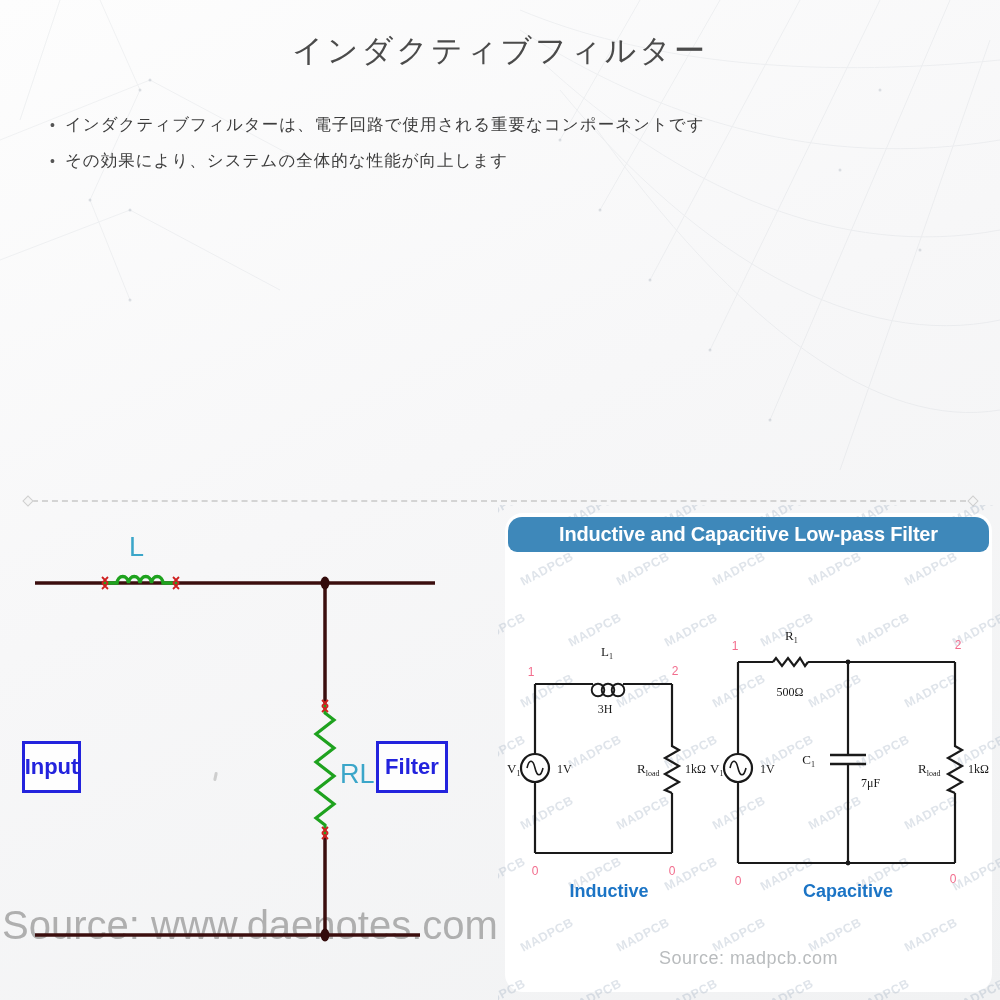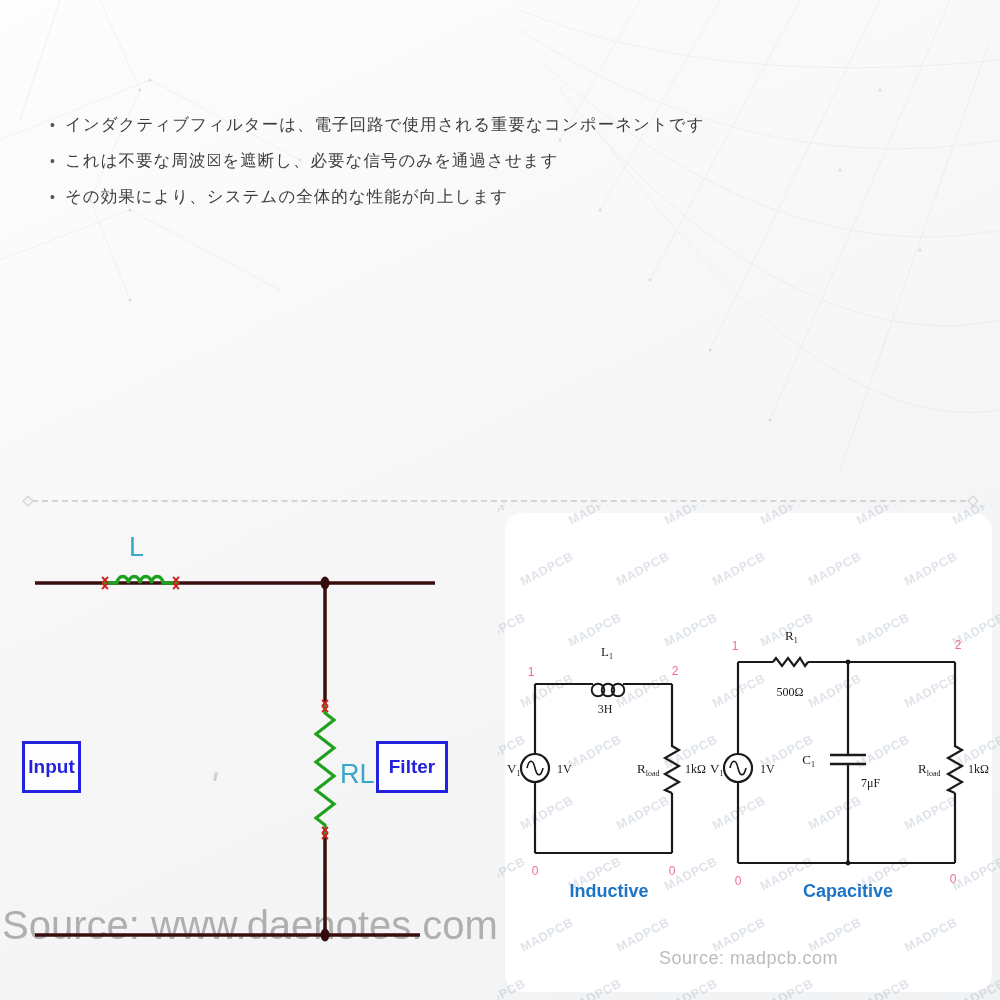--- a/index.html
+++ b/index.html
@@ -17,21 +17,21 @@
   .bullets li::before{content:"•";color:#555;margin-right:9px;font-size:14px;}
   
   .divider{position:absolute;top:500px;left:32px;width:934px;
            border-top:2px dashed #d4d4d4;z-index:1;}
   .divider-end{position:absolute;top:497px;width:6px;height:6px;border:1px solid #cfcfcf;
                background:#f5f5f5;transform:rotate(45deg);z-index:1;}
   
   .lcirc{position:absolute;left:0;top:500px;z-index:2;}
   .iobox{position:absolute;z-index:3;display:flex;align-items:center;justify-content:center;
          border:3px solid #2323dd;background:#fefefe;color:#2323dd;
-         font-weight:bold;font-size:19px;}
+         font-weight:bold;font-size:22px;}
   .box-input{left:22px;top:741px;width:53px;height:46px;}
   .box-output{left:376px;top:741px;width:66px;height:46px;}
   .dae-watermark{position:absolute;left:0;top:903px;width:500px;text-align:center;
                  font-size:40px;color:#9e9e9e;opacity:.8;letter-spacing:0px;z-index:1;
                  white-space:nowrap;}
   .stray-mark{position:absolute;left:214px;top:772px;width:3px;height:9px;background:#b9b9b9;
               transform:rotate(12deg);opacity:.65;border-radius:2px;z-index:1;}
   
   .card{position:absolute;left:505px;top:513px;width:487px;height:479px;background:#ffffff;
         border-radius:18px;z-index:1;}
@@ -88,23 +88,23 @@
         <circle cx="150" cy="80" r="1.5"></circle>
       <circle cx="300" cy="160" r="1.5"></circle>
         <circle cx="130" cy="210" r="1.5"></circle>
       <circle cx="140" cy="90" r="1.5"></circle>
         <circle cx="90" cy="200" r="1.5"></circle>
       <circle cx="130" cy="300" r="1.5"></circle>
         <circle cx="880" cy="90" r="1.5"></circle>
     </g>
   </svg>
 
+  <div class="title">インダクティブフィルター</div>
   <ul class="bullets">
     <li>インダクティブフィルターは、電子回路で使用される重要なコンポーネントです</li>
-    <li>これは不要な周波☒を遮断し、必要な信号のみを通過させます</li>
     <li>その効果により、システムの全体的な性能が向上します</li>
   </ul>
 
   <div class="divider"></div>
   <div class="divider-end" style="left:24px;"></div>
   <div class="divider-end" style="left:969px;"></div>
 
   <svg class="lcirc" width="500" height="500" viewBox="0 0 500 500">
     <g stroke="#3b0e0e" stroke-width="3.5" fill="none">
       <path d="M35,83 H435"></path>
@@ -185,20 +185,21 @@
       <span style="left: 308px; top: 423px;">MADPCB</span>
       <span style="left: 404px; top: 423px;">MADPCB</span>
       <span style="left: 500px; top: 423px;">MADPCB</span>
       <span style="left: -28px; top: 484px;">MADPCB</span>
       <span style="left: 68px; top: 484px;">MADPCB</span>
       <span style="left: 164px; top: 484px;">MADPCB</span>
       <span style="left: 260px; top: 484px;">MADPCB</span>
       <span style="left: 356px; top: 484px;">MADPCB</span>
       <span style="left: 452px; top: 484px;">MADPCB</span>
     </div>
+  <div class="card-header">Inductive and Capacitive Low-pass Filter</div>
 
   <svg class="rcirc" width="487" height="440" viewBox="0 0 487 440">
 
     <g>
       <g stroke="#1a1a1a" stroke-width="2.2" fill="none">
         <path d="M30,132 H88"></path>
           <path d="M118,132 H167"></path>
         <path d="M30,132 V202"></path>
           <path d="M30,230 V301"></path>
         <path d="M167,132 V191"></path>

